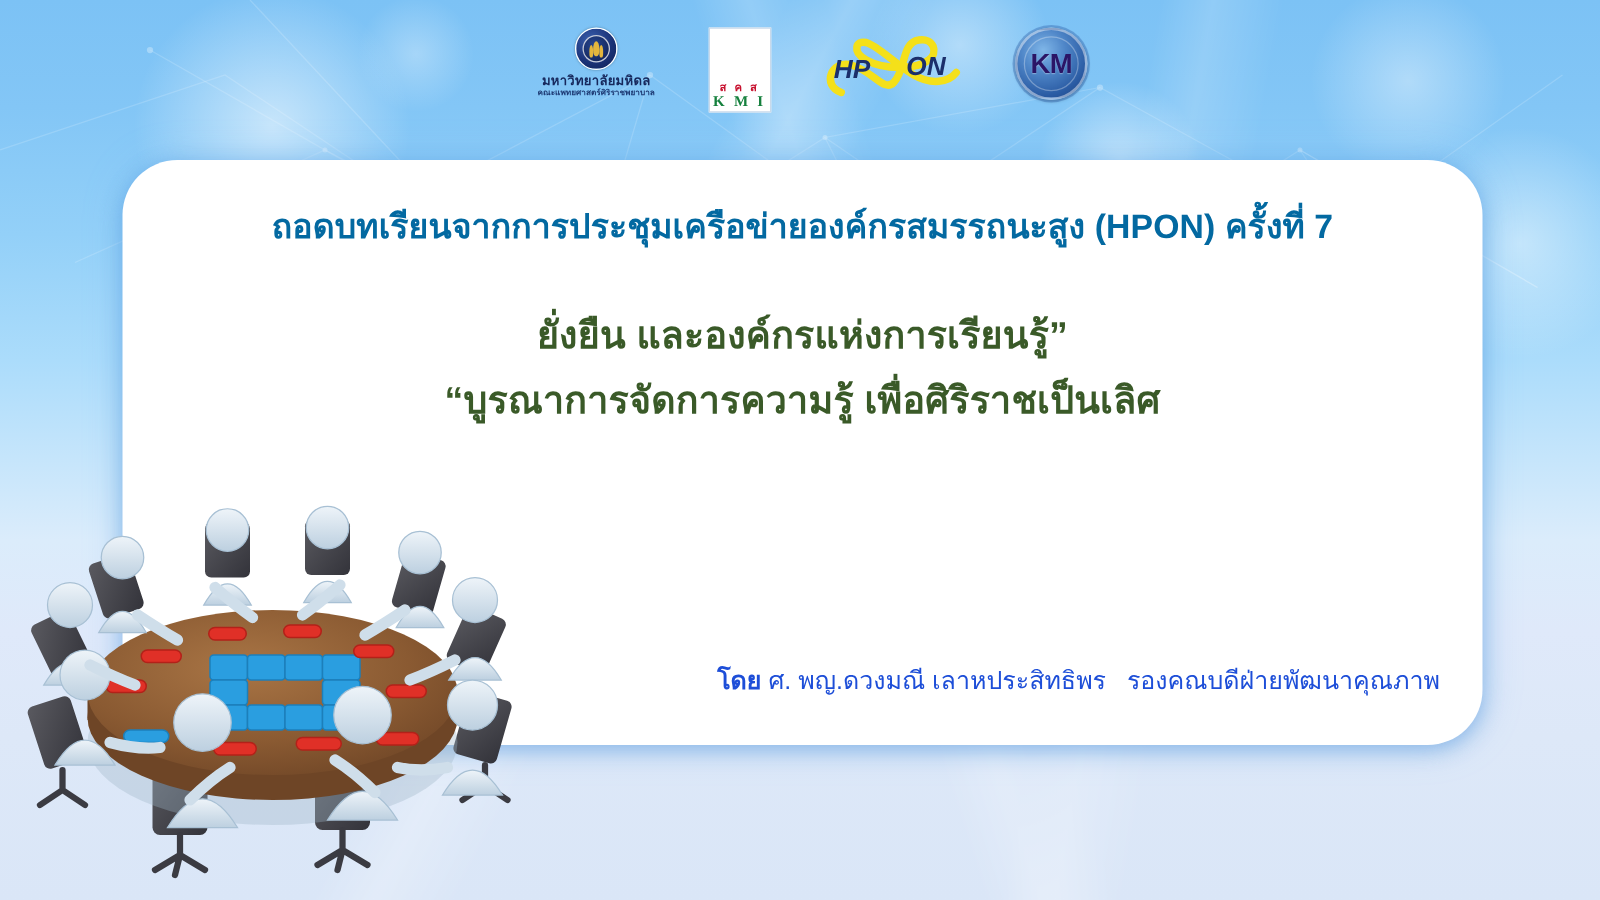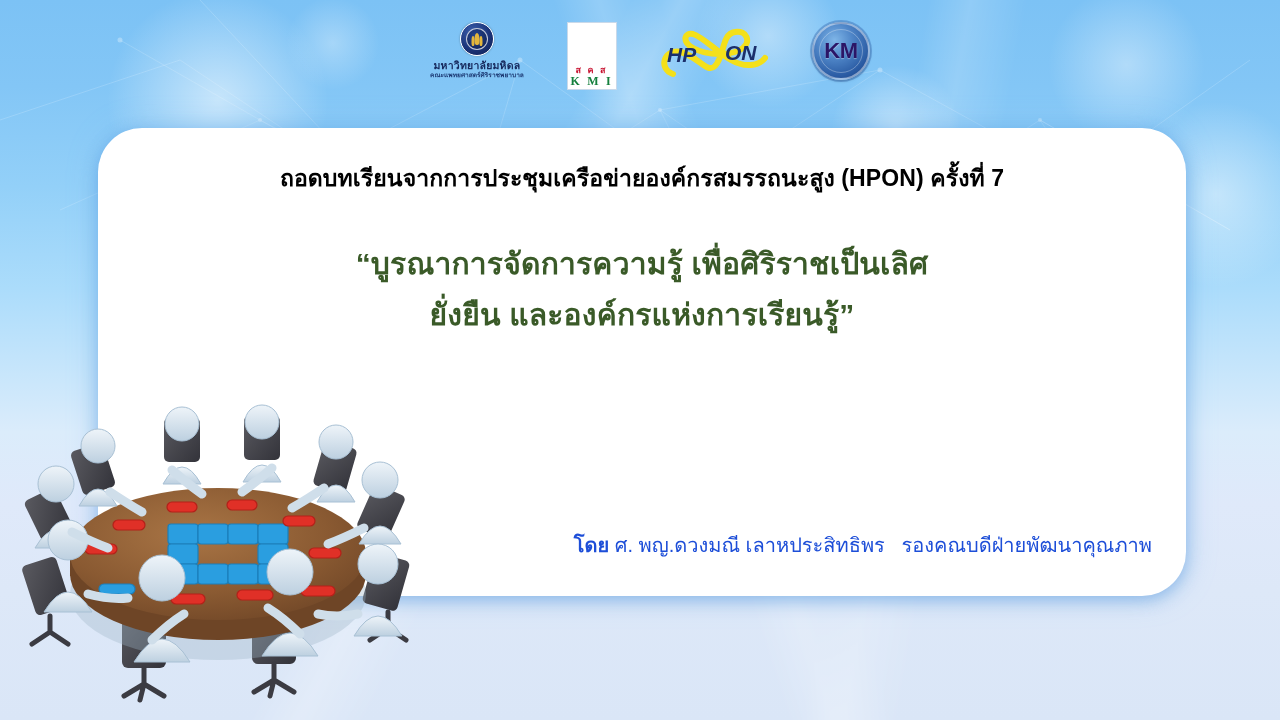--- a/index.html
+++ b/index.html
@@ -154,23 +154,23 @@
     width: 1088px; height: 468px;
     background: #ffffff;
     border-radius: 44px;
     box-shadow: 0 4px 16px rgba(70,140,215,.45),
                 0 0 30px rgba(120,185,240,.40);
   }
 
   .title-block { padding: 34px 34px 0 34px; text-align: center; }
 
   .title-line {
-    color: #000000;
+    color: #0369a1;
     font-weight: 700;
-    font-size: 23px;
+    font-size: 27px;
     line-height: 1.46;
     letter-spacing: .1px;
   }
 
   .quote-block {
     margin-top: 42px;
     text-align: center;
     color: #3a5a28;
     font-weight: 700;
     font-size: 30px;
@@ -272,22 +272,22 @@
     </div>
   </div>
 
   <div class="card">
 
     <div class="title-block">
       <div class="title-line">ถอดบทเรียนจากการประชุมเครือข่ายองค์กรสมรรถนะสูง (HPON) ครั้งที่ 7</div>
     </div>
 
     <div class="quote-block">
+      <div>ยั่งยืน และองค์กรแห่งการเรียนรู้”</div>
       <div>“บูรณาการจัดการความรู้ เพื่อศิริราชเป็นเลิศ</div>
-      <div>ยั่งยืน และองค์กรแห่งการเรียนรู้”</div>
     </div>
 
     <div class="speaker">
       <span class="by">โดย</span>
       <span>ศ. พญ.ดวงมณี เลาหประสิทธิพร</span>
       &nbsp;
       <span>รองคณบดีฝ่ายพัฒนาคุณภาพ</span>
     </div>
   </div>
 

